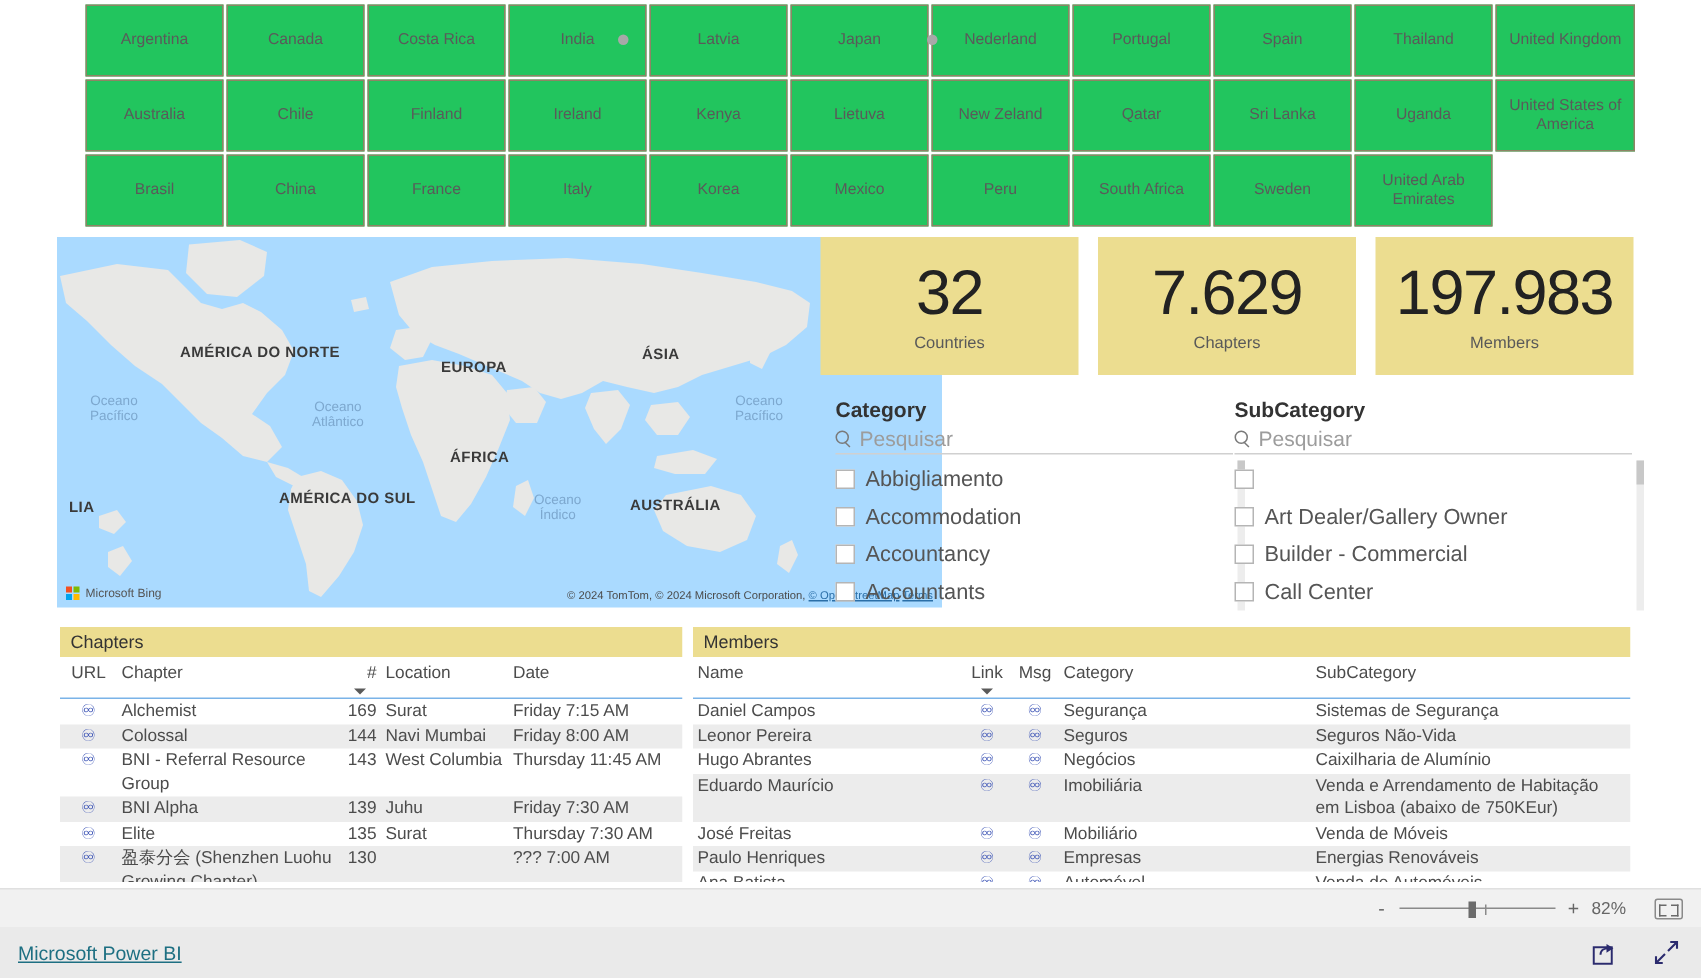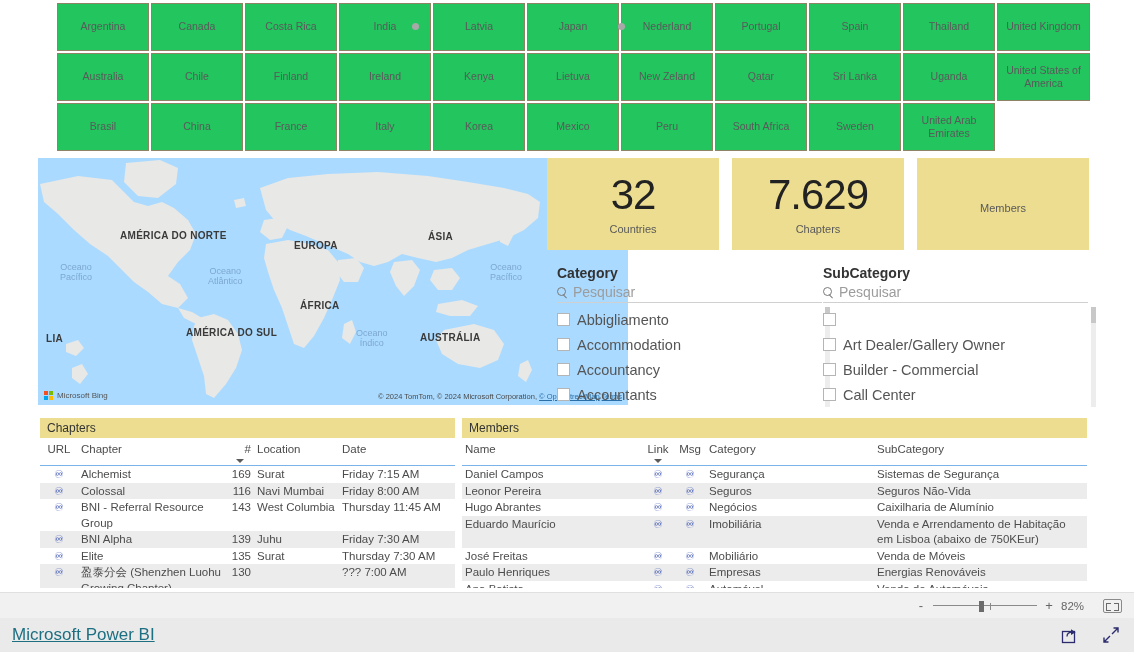--- a/index.html
+++ b/index.html
@@ -203,21 +203,21 @@
   #fit-btn::before { left: 2px; border-right: none; }
   #fit-btn::after  { right: 2px; border-left: none; }
 
   #footer {
     position: absolute; left: 0; top: 618px;
     width: 1134px; height: 34px;
     background: #eaeaea;
     display: flex; align-items: center;
   }
   #pbi-link {
-    margin-left: 12px; font-size: 17px; color: #1d6f82;
+    margin-left: 12px; font-size: 13px; color: #1d6f82;
     text-decoration: underline; cursor: pointer; font-weight: 500;
   }
   #footer-actions { margin-left: auto; margin-right: 14px; display: flex; gap: 24px; align-items: center; }
   .fbtn { cursor: pointer; display: flex; align-items: center; }
 </style>
 </head>
 <body>
 
 <div id="report">
 
@@ -342,20 +342,21 @@
 
   <div class="kpi" id="kpi-countries">
     <div class="val">32</div>
     <div class="lbl">Countries</div>
   </div>
   <div class="kpi" id="kpi-chapters">
     <div class="val">7.629</div>
     <div class="lbl">Chapters</div>
   </div>
   <div class="kpi" id="kpi-members">
+    <div class="val">197.983</div>
     <div class="lbl">Members</div>
   </div>
 
   <div class="slicer" id="cat-slicer">
     <div class="slicer-title">Category</div>
     <div class="slicer-search">
       <span class="magnifier"></span>
       <span class="ph">Pesquisar</span>
     </div>
     <div class="slicer-list" id="cat-list">
@@ -426,21 +427,21 @@
         <div class="tbl-row">
           <div class="col c-url linkicon">♾</div>
           <div class="col c-chapter">Alchemist</div>
           <div class="col c-num">169</div>
           <div class="col c-loc">Surat</div>
           <div class="col c-date">Friday 7:15 AM</div>
         </div>
         <div class="tbl-row alt">
           <div class="col c-url linkicon">♾</div>
           <div class="col c-chapter">Colossal</div>
-          <div class="col c-num">116</div>
+          <div class="col c-num">144</div>
           <div class="col c-loc">Navi Mumbai</div>
           <div class="col c-date">Friday 8:00 AM</div>
         </div>
         <div class="tbl-row">
           <div class="col c-url linkicon">♾</div>
           <div class="col c-chapter">BNI - Referral Resource Group</div>
           <div class="col c-num">143</div>
           <div class="col c-loc">West Columbia</div>
           <div class="col c-date">Thursday 11:45 AM</div>
         </div>

